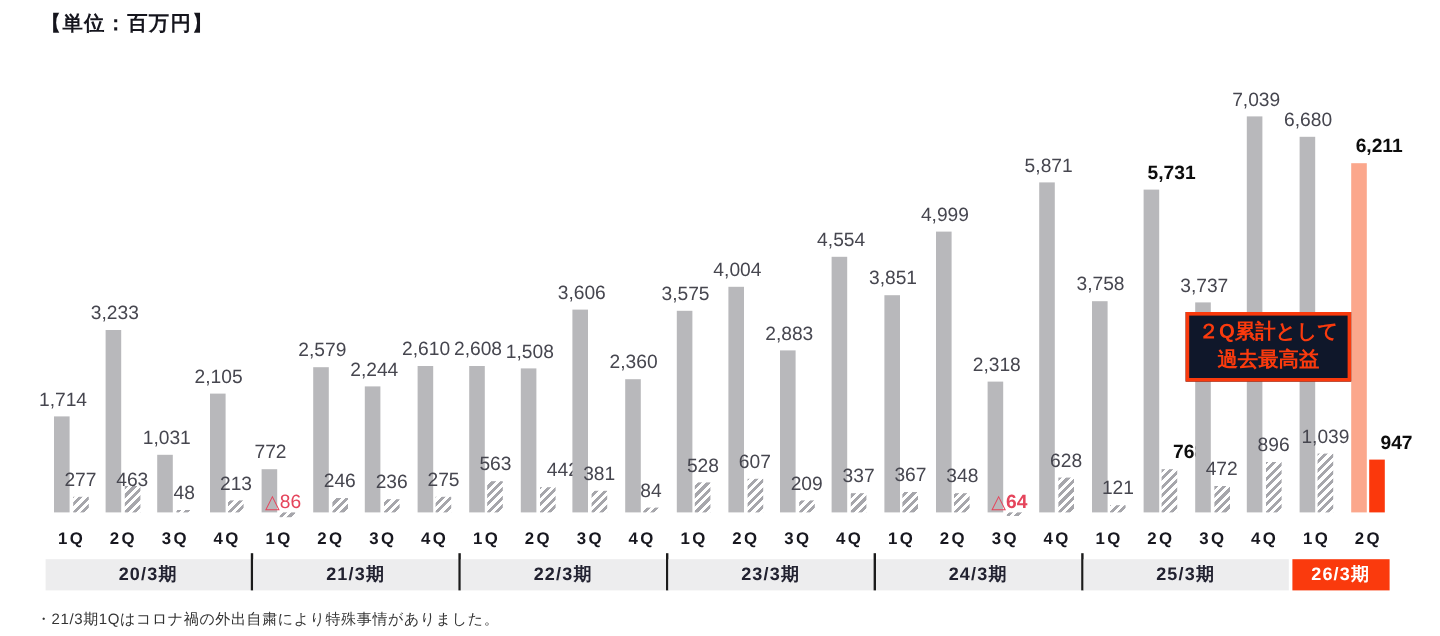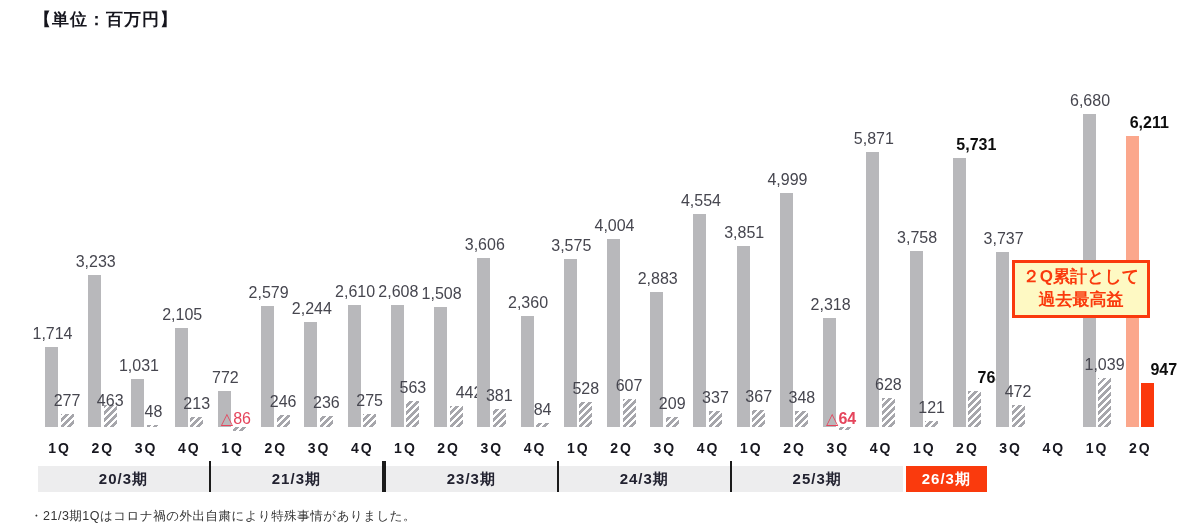--- a/index.html
+++ b/index.html
@@ -26,21 +26,21 @@
   .bar.sub.accent{background:var(--accent-sub);}
   .vlabel{position:absolute;transform:translateX(-50%);white-space:nowrap;font-size:16px;color:var(--label);line-height:1;}
   .vlabel.bold{font-weight:bold;color:#0d0d0d;margin-left:16px;}
   .vlabel.neg{color:var(--neg);}
   .tickrow{position:absolute;left:38px;top:438px;width:1124px;height:20px;}
   .tick{position:absolute;top:0;height:20px;text-align:center;font-size:14px;font-weight:bold;color:var(--tick);letter-spacing:2px;line-height:20px;}
   .bandrow{position:absolute;left:38px;top:466px;width:1124px;height:26px;display:flex;align-items:flex-end;}
   .bandseg{height:26px;line-height:26px;text-align:center;background:var(--band-bg);font-size:15px;font-weight:bold;color:#222230;letter-spacing:1px;}
   .bandseg.highlight{background:var(--accent);color:#ffffff;margin-left:3px;}
   .banddiv{width:2px;height:31px;background:#1b1b1b;flex:0 0 2px;}
-  .annotation{position:absolute;left:1012px;top:260px;width:138px;box-sizing:border-box;background:#fef9c3;border:3px solid var(--accent);color:var(--accent);font-size:17px;font-weight:bold;text-align:center;line-height:1.35;padding:3px 2px;z-index:10;}
+  .annotation{position:absolute;left:988px;top:260px;width:138px;box-sizing:border-box;background:#0f172a;border:3px solid var(--accent);color:var(--accent);font-size:17px;font-weight:bold;text-align:center;line-height:1.35;padding:3px 2px;z-index:10;}
   .footnote{position:absolute;left:30px;top:508px;font-size:12.5px;color:#333333;letter-spacing:0.5px;}
 </style>
 </head>
 <body>
 
 <div class="page">
   <div class="title">【単位：百万円】</div>
 
   <div class="plot">
       <div class="col" style="left: 0px; width: 43.2308px;">
@@ -173,20 +173,26 @@
         <div class="bar main" style="left: 7px; width: 13px; bottom: 0px; height: 269px;"></div>
         <div class="vlabel bold" style="left: 14.5px; bottom: 274px;">5,731</div>
         <div class="bar sub" style="left: 22.5px; width: 13px; bottom: 0px; height: 36px;"></div>
         <div class="vlabel bold" style="left: 29px; bottom: 41px;">768</div>
       </div>
       <div class="col" style="left: 951.077px; width: 43.2308px;">
         <div class="bar main" style="left: 7px; width: 13px; bottom: 0px; height: 175px;"></div>
         <div class="vlabel" style="left: 14.5px; bottom: 180px;">3,737</div>
         <div class="bar sub" style="left: 22.5px; width: 13px; bottom: 0px; height: 22px;"></div>
         <div class="vlabel" style="left: 29px; bottom: 27px;">472</div>
+      </div>
+      <div class="col" style="left: 994.308px; width: 43.2308px;">
+        <div class="bar main" style="left: 7px; width: 13px; bottom: 0px; height: 330px;"></div>
+        <div class="vlabel" style="left: 14.5px; bottom: 335px;">7,039</div>
+        <div class="bar sub" style="left: 22.5px; width: 13px; bottom: 0px; height: 42px;"></div>
+        <div class="vlabel" style="left: 29px; bottom: 47px;">896</div>
       </div>
       <div class="col" style="left: 1037.54px; width: 43.2308px;">
         <div class="bar main" style="left: 7px; width: 13px; bottom: 0px; height: 313px;"></div>
         <div class="vlabel" style="left: 14.5px; bottom: 318px;">6,680</div>
         <div class="bar sub" style="left: 22.5px; width: 13px; bottom: 0px; height: 49px;"></div>
         <div class="vlabel" style="left: 29px; bottom: 54px;">1,039</div>
       </div>
       <div class="col" style="left: 1080.77px; width: 43.2308px;">
         <div class="bar main accent" style="left: 7px; width: 13px; bottom: 0px; height: 291px;"></div>
         <div class="vlabel bold" style="left: 14.5px; bottom: 296px;">6,211</div>
@@ -222,20 +228,21 @@
       <div class="tick" style="left: 994.308px; width: 43.2308px;">4Q</div>
       <div class="tick" style="left: 1037.54px; width: 43.2308px;">1Q</div>
       <div class="tick" style="left: 1080.77px; width: 43.2308px;">2Q</div>
     </div>
 
   <div class="bandrow">
       <div class="bandseg" style="width: 170.923px;">20/3期</div>
       <div class="banddiv"></div>
       <div class="bandseg" style="width: 170.923px;">21/3期</div>
       <div class="banddiv"></div>
+      <div class="bandseg" style="width: 170.923px;">22/3期</div>
       <div class="banddiv"></div>
       <div class="bandseg" style="width: 170.923px;">23/3期</div>
       <div class="banddiv"></div>
       <div class="bandseg" style="width: 170.923px;">24/3期</div>
       <div class="banddiv"></div>
       <div class="bandseg" style="width: 170.923px;">25/3期</div>
       <div class="bandseg highlight" style="width: 81.4615px;">26/3期</div>
     </div>
 
   <div class="annotation">

